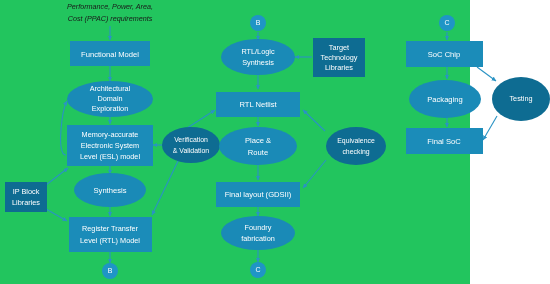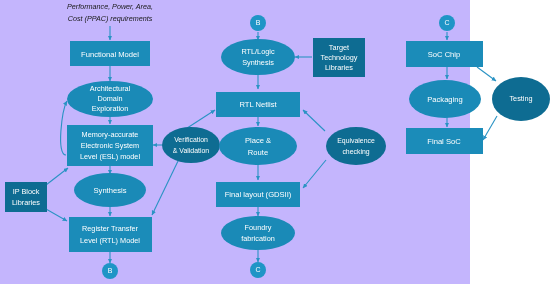--- a/index.html
+++ b/index.html
@@ -10,21 +10,21 @@
   body {
     width: 550px;
     height: 284px;
     overflow: hidden;
     font-family: "Liberation Sans", sans-serif;
   }
   #diagram-root {
     position: relative;
     width: 470px;
     height: 284px;
-    background: #c4b5fd;
+    background: #22c55e;
   }
   svg#flowchart {
     display: block;
     width: 550px;
     height: 284px;
   }
   .node-label {
     font-family: "Liberation Sans", sans-serif;
     fill: #ffffff;
     text-anchor: middle;

